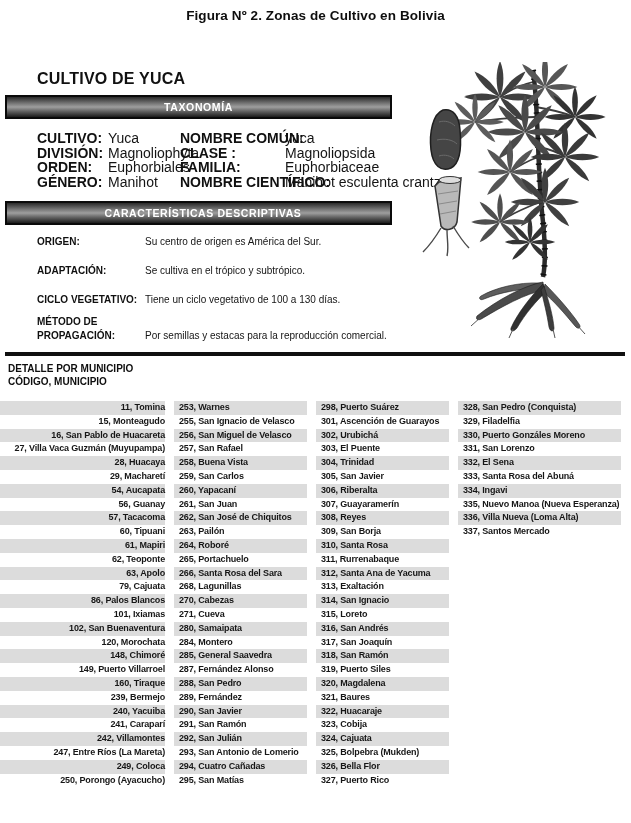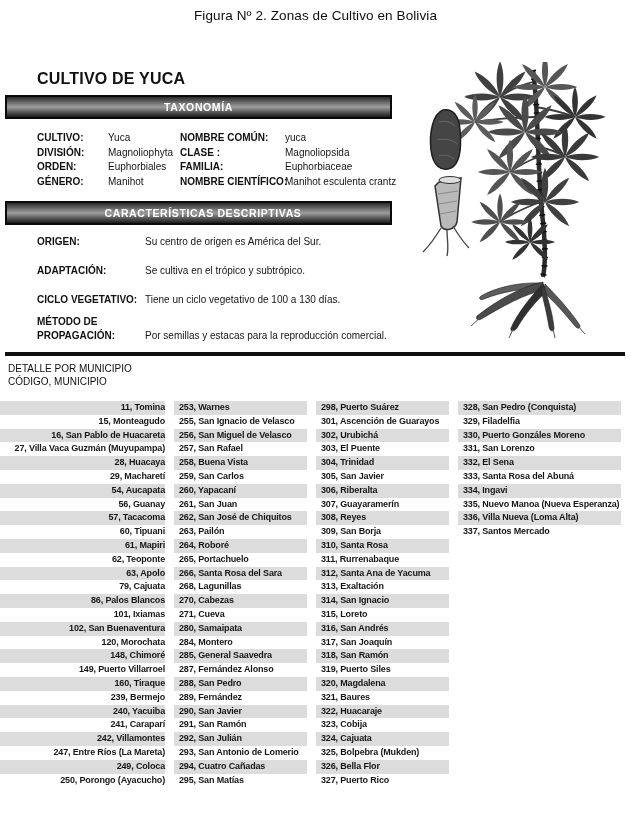--- a/index.html
+++ b/index.html
@@ -2,47 +2,47 @@
 <html><head>
 <meta charset="utf-8">
 <style>
   html,body{margin:0;padding:0;background:#fff;}
   .page{
     position:relative;width:631px;height:823px;background:#ffffff;
     font-family:"Liberation Sans",sans-serif;color:#141414;overflow:hidden;
   }
   .fig-title{
     position:absolute;top:8px;left:0;width:100%;text-align:center;
-    font-size:13.5px;font-weight:normal;color:#0e0e0e;letter-spacing:.1px;
+    font-size:13.5px;font-weight:bold;color:#0e0e0e;letter-spacing:.1px;
   }
   
   .sheet{position:absolute;top:62px;left:5px;width:387px;}
   .sheet-heading{margin:8px 0 7px 32px;font-size:16px;font-weight:bold;color:#111;letter-spacing:.2px;}
   .bar{
     height:20px;border:2px solid #0a0a0a;
     background:linear-gradient(180deg,#2a2a2a 0%,#7d7d7d 35%,#9e9e9e 50%,#616161 72%,#1c1c1c 100%);
     color:#fff;font-weight:bold;font-size:10.5px;letter-spacing:.6px;
     display:flex;align-items:center;justify-content:center;
   }
-  .tax-grid{margin:12px 0 12px 32px;font-size:10px;line-height:14.5px;}
+  .tax-grid{margin:12px 0 12px 32px;font-size:14px;line-height:14.5px;}
   .tax-row{display:grid;grid-template-columns:71px 72px 105px auto;white-space:nowrap;}
   .lbl{font-weight:bold;color:#101010;}
   .bar-2{margin-top:12px;padding-left:9px;}
   .char-rows{margin:10px 0 0 32px;font-size:10px;line-height:14px;}
   .char-row{display:flex;align-items:flex-end;}
   .char-row + .char-row{margin-top:15px;}
   .char-row:last-child{margin-top:8px;}
   .char-row .lbl{width:108px;flex:0 0 108px;}
   .char-row .val{flex:1;}
   
   .plant{position:absolute;left:405px;top:62px;width:222px;height:287px;}
   
   .divider{position:absolute;top:352px;left:5px;width:620px;height:4px;background:#101010;}
   
-  .muni-header{position:absolute;top:362px;left:8px;font-size:10px;font-weight:normal;line-height:13px;color:#0e0e0e;}
+  .muni-header{position:absolute;top:362px;left:8px;font-size:10px;font-weight:bold;line-height:13px;color:#0e0e0e;}
   .muni-list{position:absolute;top:401px;left:0;width:627px;display:flex;}
   .muni-col{flex:0 0 auto;}
   .muni-col-1{width:165px;margin-right:9px;}
   .muni-col-2{width:133px;margin-right:9px;}
   .muni-col-3{width:133px;margin-right:9px;}
   .muni-col-4{width:163px;}
   .muni-col > div{
     height:13.8px;line-height:13.8px;font-size:9px;font-weight:bold;letter-spacing:-.15px;
     white-space:nowrap;color:#161616;padding-left:5px;
   }

